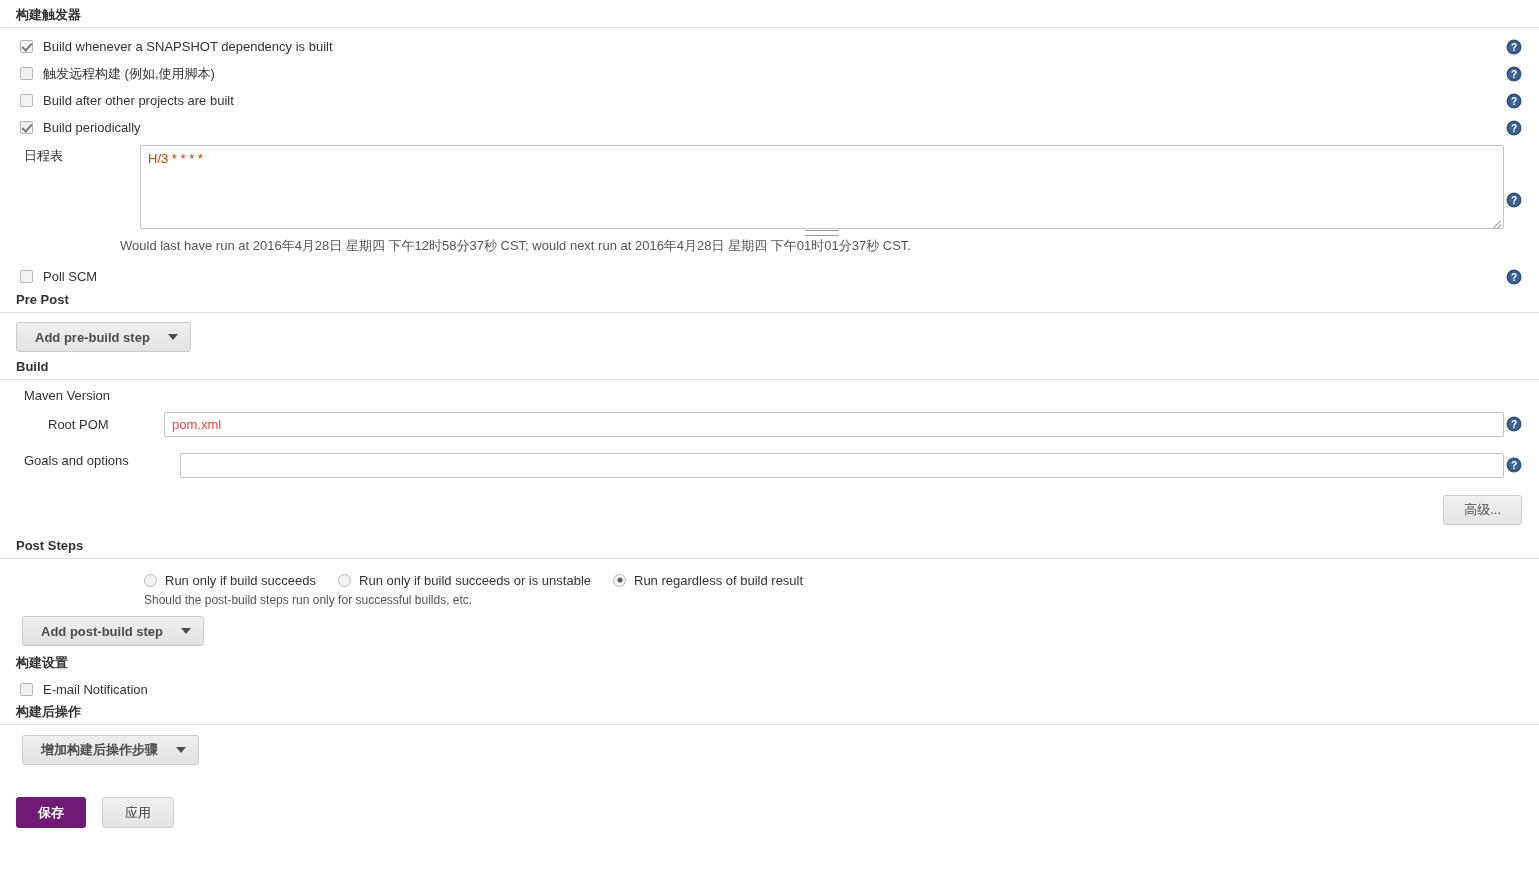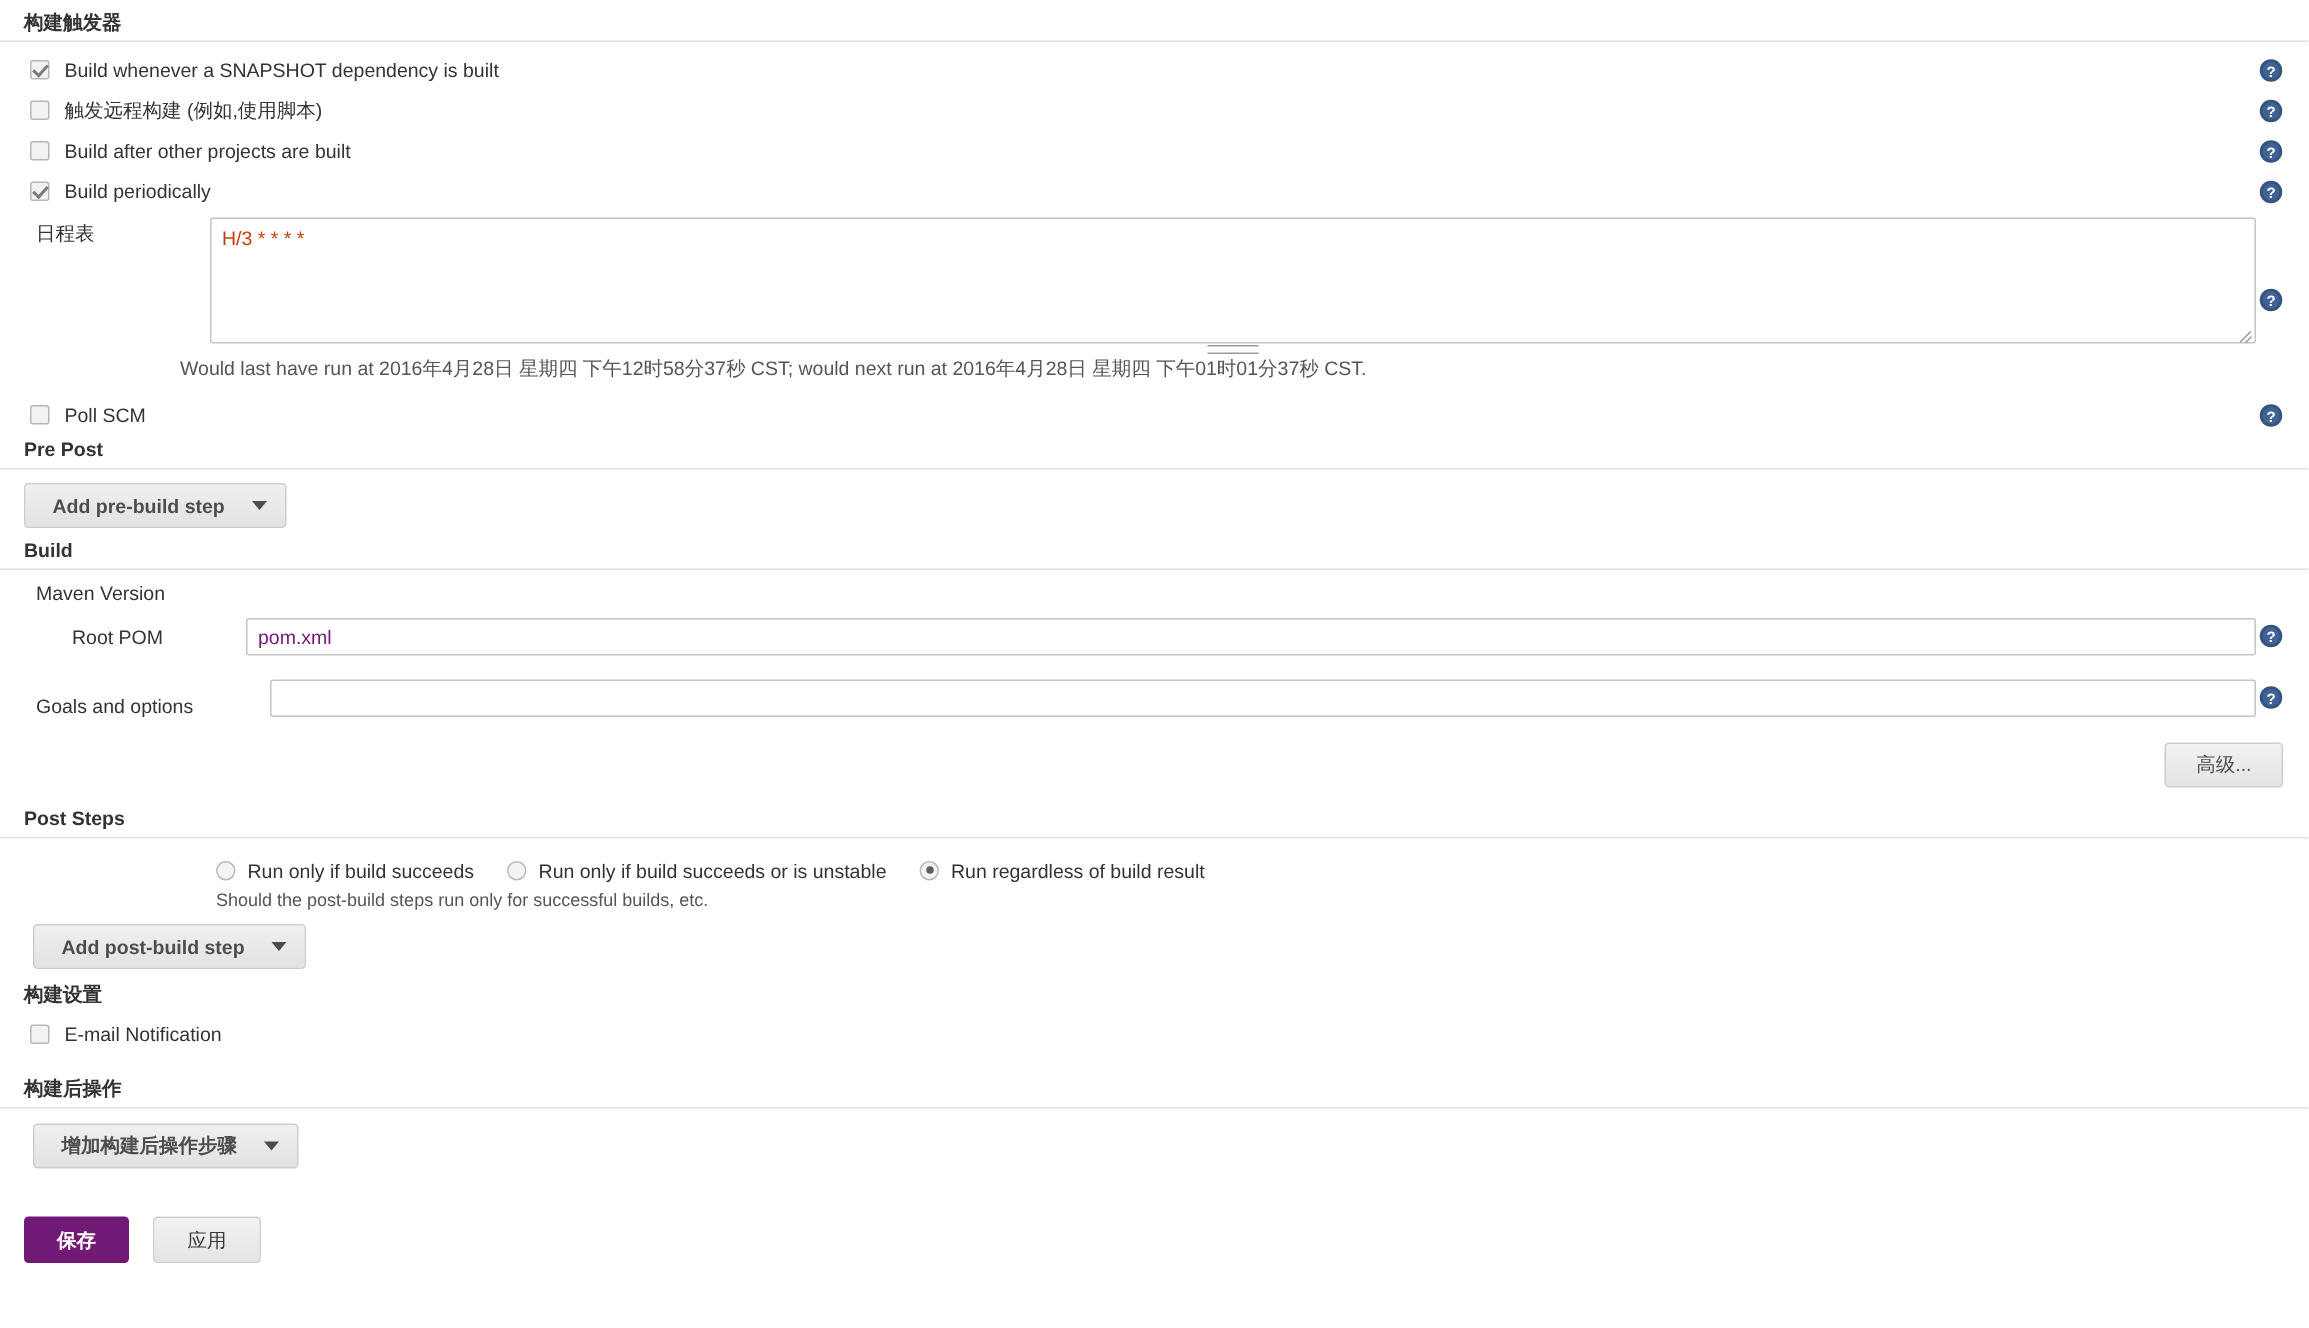--- a/index.html
+++ b/index.html
@@ -202,21 +202,21 @@
   }
 
   
   input.txt {
     box-sizing: border-box;
     height: 25px;
     border: 1px solid #c4c4c4;
     border-radius: 2px;
     font-family: "Liberation Sans", sans-serif;
     font-size: 13px;
-    color: #701a75;
+    color: #ef4444;
     padding: 2px 7px;
     outline: none;
     background: #fff;
     width: 100%;
   }
   .input-wrap { flex: 1 1 auto; margin-right: 35px; }
 
   
   .btn-plain {
     background: linear-gradient(#f2f2f2, #e4e4e4);
@@ -402,21 +402,21 @@
   </div>
   <span class="help" style="top:4px;">
     <svg width="16" height="16" viewBox="0 0 16 16">
         <circle cx="8" cy="8" r="7.5" fill="#36537f"></circle>
         <circle cx="8" cy="8" r="5.6" fill="#3f6394"></circle>
         <text x="8" y="12" font-size="10" font-family="Liberation Sans, sans-serif" font-weight="bold" fill="#ffffff" text-anchor="middle">?</text>
       </svg>
   </span>
 </div>
 
-<div class="field-row" style="margin-top:16px; align-items:flex-end;gap:40px;">
+<div class="field-row" style="margin-top:16px; align-items:flex-start;gap:40px;">
   <div class="field-label" style="padding-top:0;">Goals and options</div>
   <div class="input-wrap">
     <input class="txt" type="text" value="" style="">
   </div>
   <span class="help" style="top:4px;">
     <svg width="16" height="16" viewBox="0 0 16 16">
         <circle cx="8" cy="8" r="7.5" fill="#36537f"></circle>
         <circle cx="8" cy="8" r="5.6" fill="#3f6394"></circle>
         <text x="8" y="12" font-size="10" font-family="Liberation Sans, sans-serif" font-weight="bold" fill="#ffffff" text-anchor="middle">?</text>
       </svg>
@@ -449,21 +449,21 @@
 </div>
 
 <div style="margin-top:9px;">
   <div class="section-header nohr">构建设置</div>
 </div>
 <div class="cb-row" style="height:25px; margin-top:2px;">
   <span class="cbox"></span>
   <span class="cb-label">E-mail Notification</span>
 </div>
 
-<div style="margin-top:16px;">
+<div style="margin-top:2px;">
   <div class="section-header">构建后操作</div>
 </div>
 <div style="padding-left:22px; margin-top:10px;">
   <button class="btn-dd">
     <span>增加构建后操作步骤</span>
     <span class="caret"></span>
   </button>
 </div>
 
 <div style="display:flex; gap:16px; padding-left:16px; margin-top:32px;">

